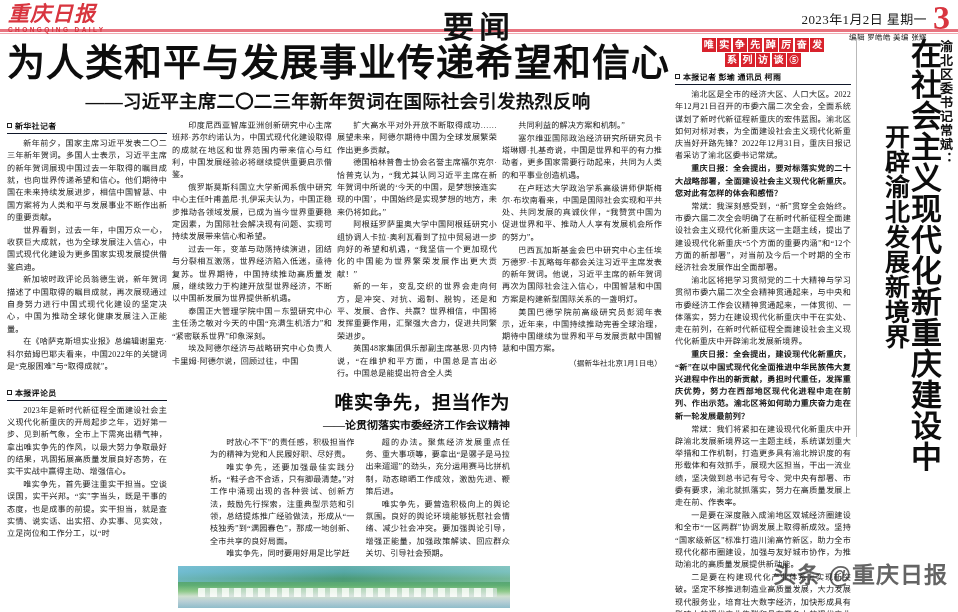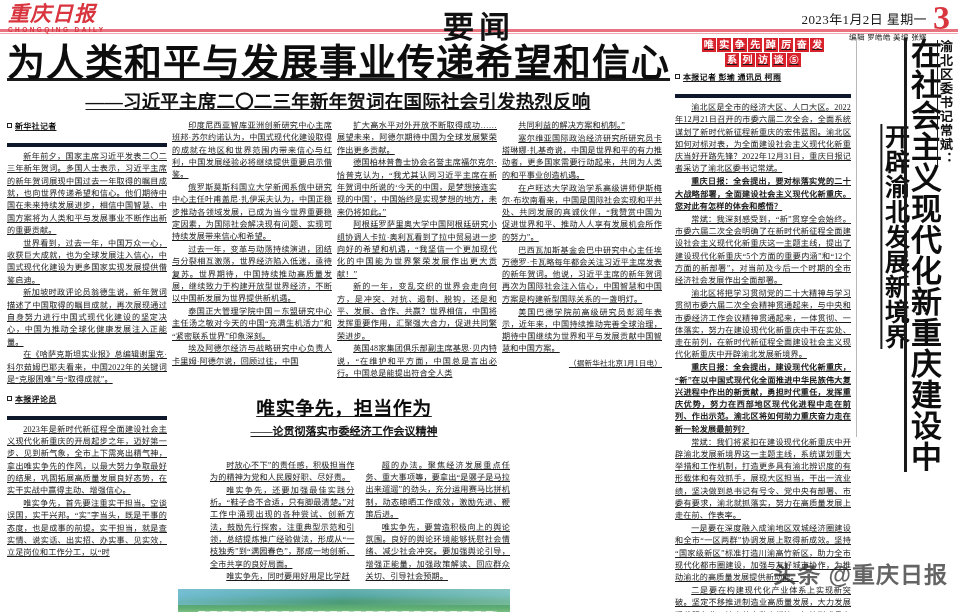--- a/index.html
+++ b/index.html
@@ -97,21 +97,20 @@
     background: #f0a8b0;
     width: 100%;
     margin-top: 1px;
   }
 
   
   .page {
     display: flex;
     height: 403px;
     padding: 4px 7px 0 7px;
-    text-decoration: underline;
   }
 
   .left-zone { width: 668px; position: relative; padding-right: 6px; }
   .right-zone { width: 277px; position: relative; display: flex; }
 
   
   .lead-head {
     text-align: center;
     padding: 4px 0 0 0;
   }
@@ -132,22 +131,22 @@
     margin-top: 3px;
     color: #121212;
     white-space: nowrap;
   }
 
   
   .byline {
     font-size: 8px;
     font-weight: 700;
     letter-spacing: 0.3px;
-    padding-bottom: 12px;
-    border-bottom: 4px solid #0f172a;
+    padding-bottom: 2px;
+    border-bottom: 1px solid #0f172a;
     margin-bottom: 4px;
     color: #111;
   }
   .byline .boxmark {
     display: inline-block;
     width: 5px; height: 5px;
     border: 1px solid #222;
     margin-right: 3px;
     vertical-align: 1px;
   }
@@ -175,22 +174,22 @@
 
   
   .lower-left {
     display: flex;
     gap: 11px;
     margin-top: 6px;
   }
   .comment-col { width: 160px; }
 
   .mid-head {
-    text-align: center;
-    margin-bottom: 22px;
+    text-align: right;
+    margin-bottom: 5px;
   }
   .mid-title {
     font-family: "Liberation Sans", sans-serif;
     font-size: 19px;
     font-weight: 700;
     letter-spacing: 0.5px;
     color: #0d0d0d;
     white-space: nowrap;
   }
   .mid-sub {

